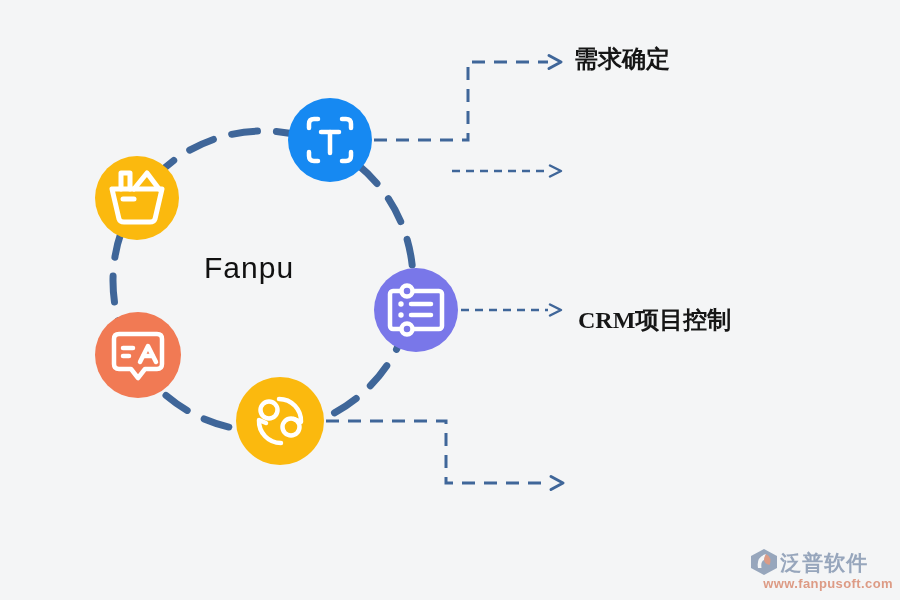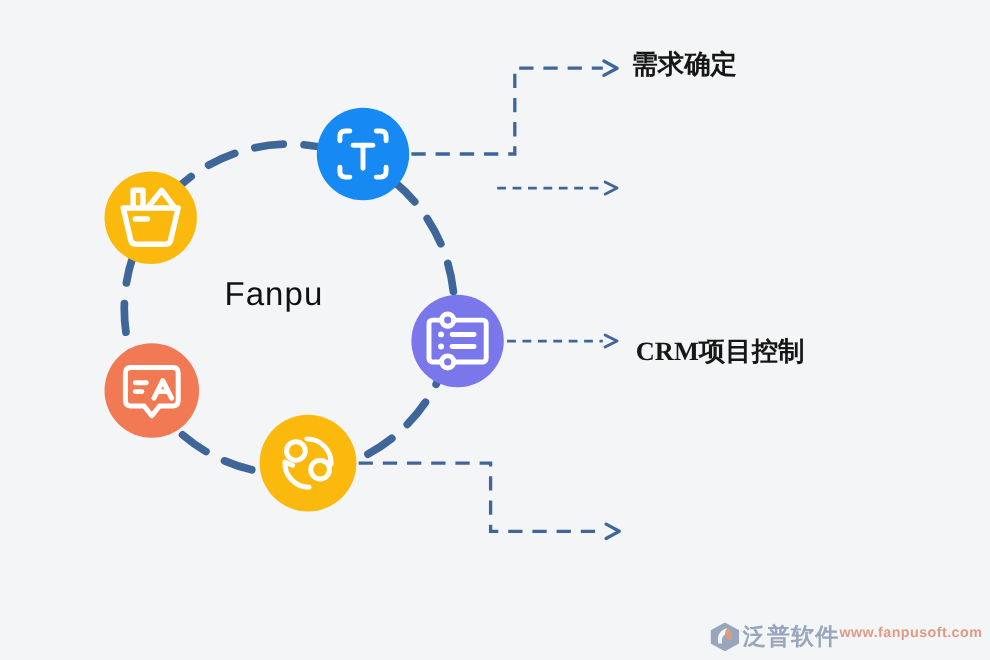--- a/index.html
+++ b/index.html
@@ -24,30 +24,30 @@
     font-family:"Liberation Serif","DejaVu Serif",serif;
     font-weight:bold;font-size:24px;line-height:1;
     color:var(--label-text);white-space:nowrap;
   }
   .center-label{
     position:absolute;left:204px;top:251px;
     font-size:30px;font-weight:500;color:#111;letter-spacing:1px;
   }
   .footer{
     position:absolute;right:7px;bottom:8px;
-    display:flex;flex-direction:row;align-items:flex-start;
+    display:flex;flex-direction:column;align-items:flex-start;
   }
   .brand-row{display:flex;align-items:center;gap:3px;}
   .brand-name{
     font-size:21px;font-weight:bold;color:var(--brand-grey);
     letter-spacing:1px;line-height:1.1;
   }
   .brand-url{
     font-size:13px;font-weight:bold;color:var(--brand-salmon);
-    letter-spacing:0.4px;line-height:1.2;margin-top:1px;
+    letter-spacing:0.4px;line-height:1.2;margin-top:1px;margin-left:12px;
   }
 </style>
 </head>
 <body>
 
 <div class="canvas">
 
   <svg class="diagram-svg" width="900" height="600" viewBox="0 0 900 600">
 
     <circle cx="263" cy="281" r="150" fill="none" style="stroke:var(--dash-blue)" stroke-width="7" stroke-dasharray="26 19" stroke-linecap="round"></circle>

